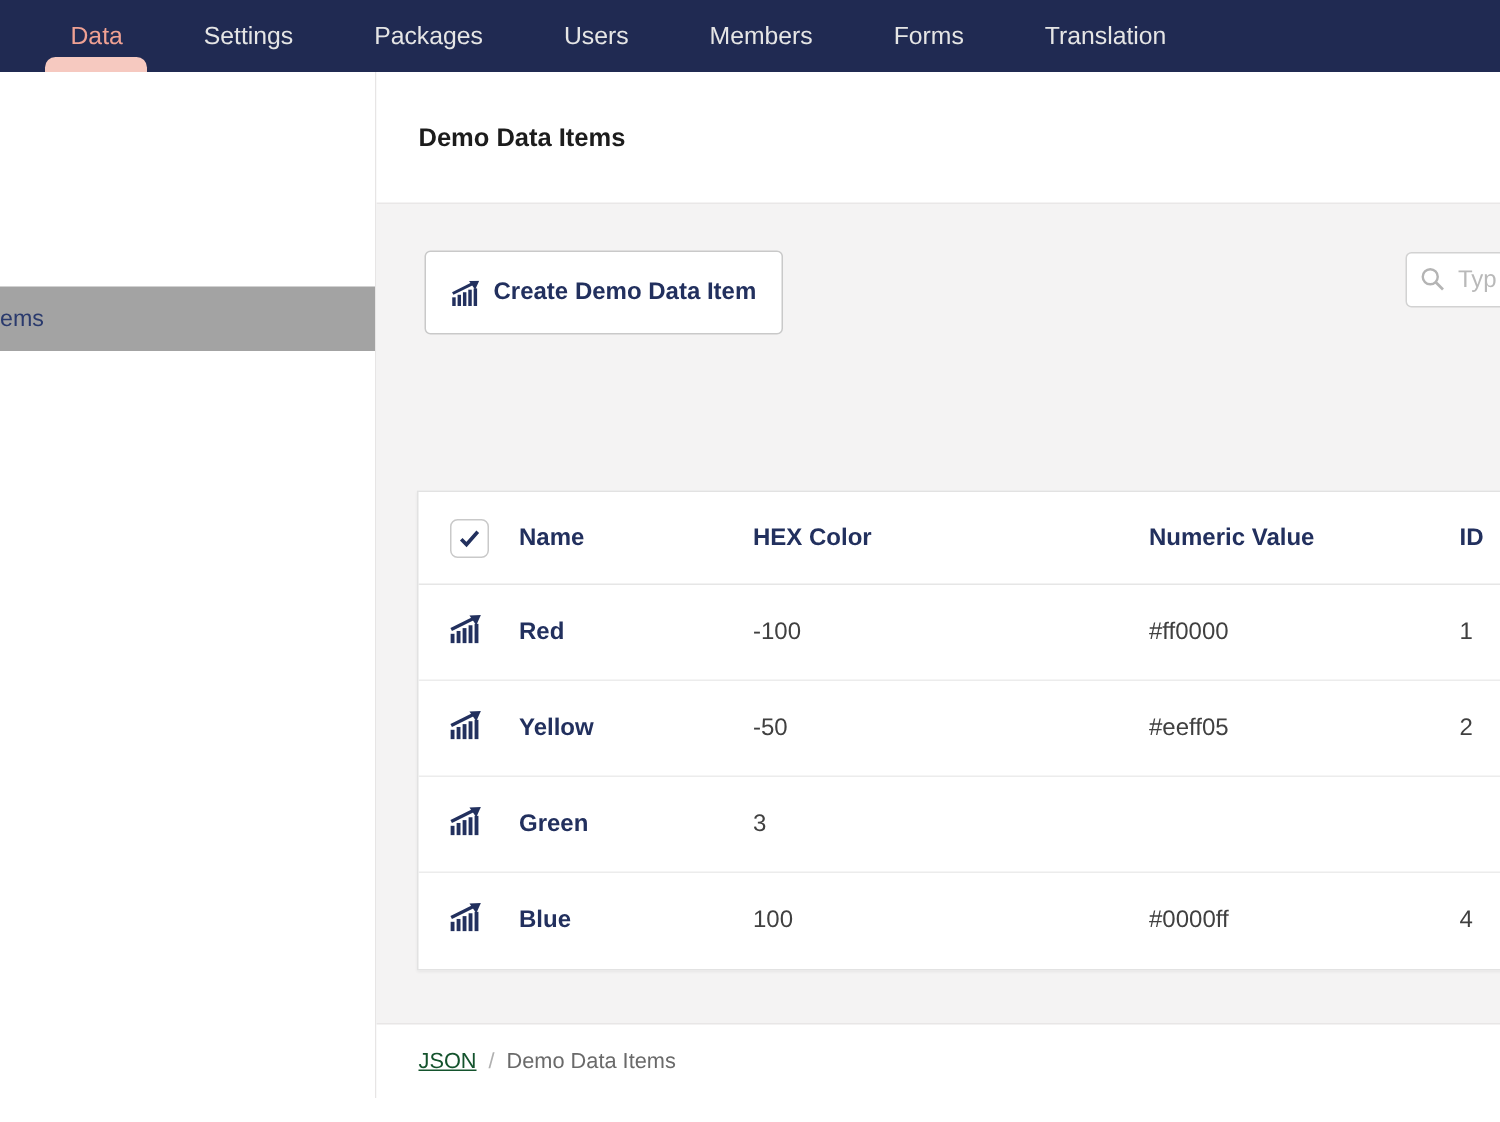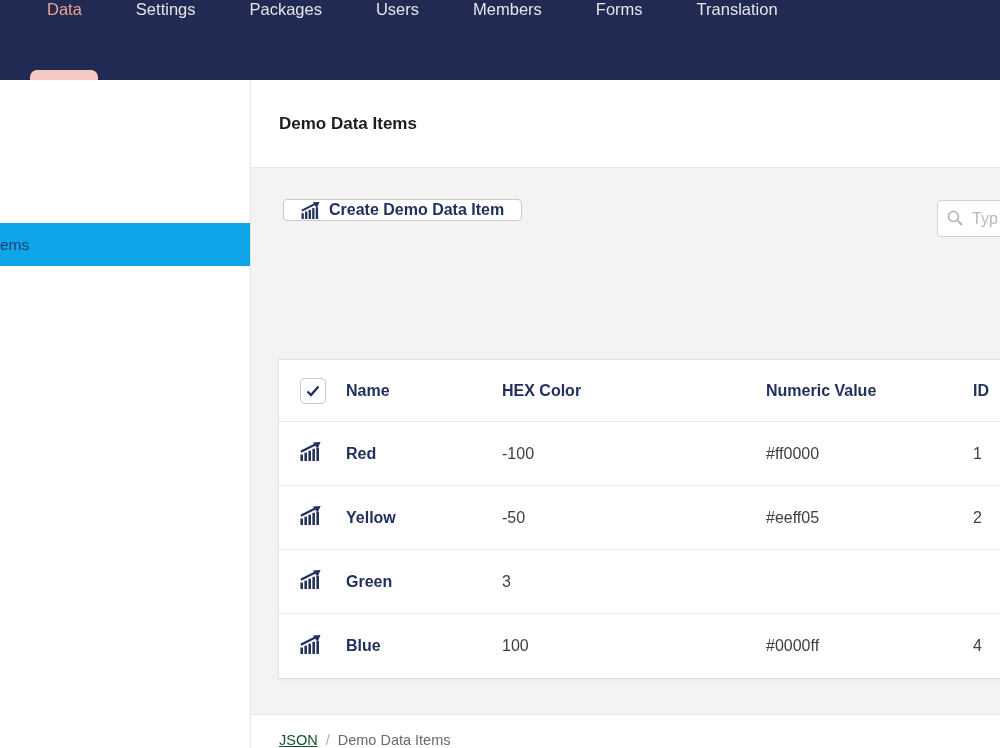--- a/index.html
+++ b/index.html
@@ -6,24 +6,24 @@
   html, body { width: 1000px; height: 748px; overflow: hidden; }
   body {
     font-family: "Liberation Sans", "DejaVu Sans", sans-serif;
     background: #ffffff;
     color: #22305e;
   }
 
   
   .navbar {
     position: relative;
-    height: 80px;
+    height: 48px;
     background: #202a52;
     display: flex;
-    align-items: flex-start;
+    align-items: center;
     padding-left: 47px;
     gap: 54px;
   }
   .nav-item {
     font-size: 16.5px;
     color: #e5e5e5;
     cursor: pointer;
     white-space: nowrap;
   }
   .nav-item.active { color: #efa193; }
@@ -49,21 +49,21 @@
     background: #ffffff;
     border-right: 1px solid #e7e5e5;
     position: relative;
   }
   .sidebar-active-item {
     position: absolute;
     top: 143px;
     left: 0;
     width: 100%;
     height: 43px;
-    background: #0ea5e9;
+    background: #a3a3a3;
     display: flex;
     align-items: center;
     color: #2a3a6d;
     font-size: 15.5px;
     cursor: pointer;
     overflow: hidden;
   }
 
   .main {
     flex: 1;
@@ -91,21 +91,21 @@
     height: 546px;
     background: #f4f3f3;
     position: relative;
   }
 
   
   .create-btn {
     position: absolute;
     left: 32px;
     top: 31px;
-    height: 22px;
+    height: 56px;
     display: inline-flex;
     align-items: center;
     gap: 9px;
     padding: 0 17px;
     background: #ffffff;
     border: 1px solid #c9c9c9;
     border-radius: 4px;
     font-family: "Liberation Sans", sans-serif;
     font-size: 16px;
     font-weight: bold;

